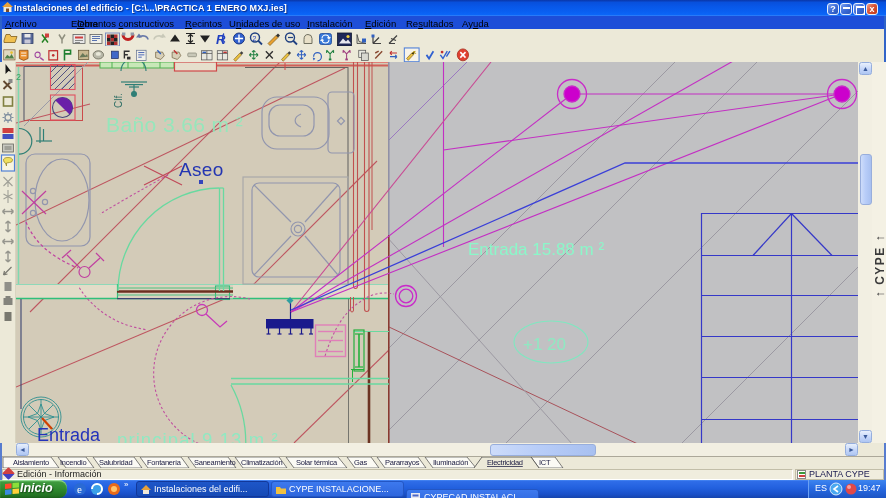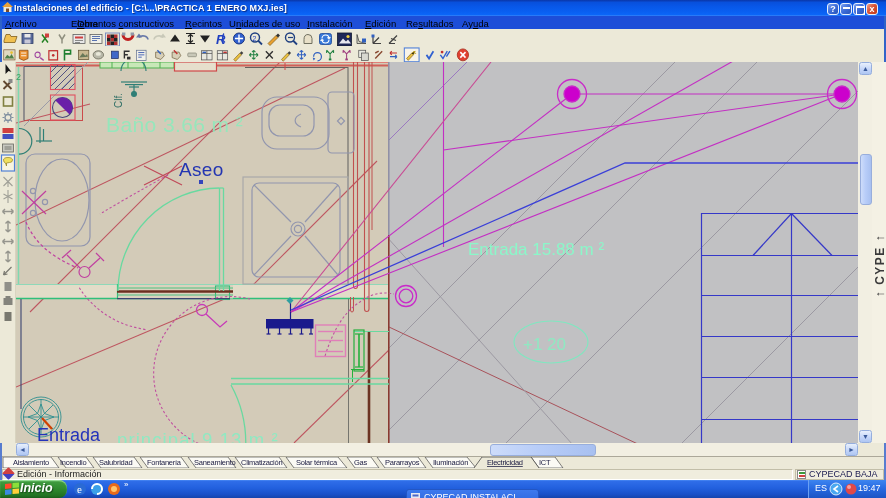--- a/index.html
+++ b/index.html
@@ -578,21 +578,21 @@
 </div>
 <div class="abs" id="statusbar">
   <div class="abs" style="left:0px;top:0.5px;width:791px;height:11px;background:#F0EDDE;border:1px solid #C2BEA8;border-right-color:#fff;border-bottom-color:#fff;box-sizing:border-box;"></div>
   <div class="abs" style="left:2px;top:1px;width:9px;height:9px;background:linear-gradient(135deg,#D04040 50%,#4040C0 50%);transform:rotate(45deg);border-radius:1px;"></div>
   <span class="abs" style="left:15px;top:1px;color:#222;">Edición - Información</span>
   <div class="abs" style="left:793px;top:0.5px;width:89px;height:11px;background:#F0EDDE;border:1px solid #C2BEA8;box-sizing:border-box;"></div>
   <div class="abs" style="left:795px;top:1.5px;width:9px;height:9px;background:#fff;border:1px solid #888;box-sizing:border-box;">
     <div style="position:absolute;left:1px;top:1px;width:6px;height:2px;background:#3A9A3A;"></div>
     <div style="position:absolute;left:1px;top:4px;width:6px;height:2px;background:#D04040;"></div>
   </div>
-  <span class="abs" style="left:807px;top:1px;color:#1A1A50;">CYPECAD BAJA</span>
+  <span class="abs" style="left:807px;top:1px;color:#1A1A50;">PLANTA CYPE</span>
 </div>
 <div class="abs" id="taskbar">
 
   <div class="abs" style="left:0;top:0;width:67px;height:18px;background:linear-gradient(180deg,#6CBF6C 0%,#3E9A3E 12%,#2E8A2E 50%,#227222 88%,#1A5E1A 100%);border-radius:0 8px 8px 0;box-shadow:inset 0 1px 1px #9ADF9A;">
     <svg width="16" height="14" style="position:absolute;left:4px;top:2px;">
       <g transform="skewY(-6)">
       <rect x="1" y="2" width="6.5" height="5" fill="#FF4A2A"></rect>
           <rect x="8.5" y="2" width="6.5" height="5" fill="#8ADF3A"></rect>
       <rect x="1" y="8" width="6.5" height="5" fill="#3A8ADF"></rect>
           <rect x="8.5" y="8" width="6.5" height="5" fill="#FFD03A"></rect>
@@ -604,20 +604,33 @@
   <svg width="60" height="18" style="position:absolute;left:72px;top:0;">
     <circle cx="8" cy="9" r="6" fill="#2A6AD4"></circle>
       <text x="5" y="13" font-size="11" fill="#fff" font-family="Liberation Serif">e</text>
     <circle cx="25" cy="9" r="6" fill="#3AA0E8"></circle>
       <path d="M20,9 a5,5 0 1 1 5,5" fill="none" stroke="#fff" stroke-width="2"></path>
     <circle cx="42" cy="9" r="6" fill="#E86A1A"></circle>
       <circle cx="42" cy="9" r="3" fill="#FFC46A"></circle>
     <text x="52" y="7" font-size="8" fill="#fff">»</text>
   </svg>
 
+  <div class="abs" style="left:136px;top:1px;width:133px;height:16px;background:linear-gradient(180deg,#1E56C8,#164AB6);border-radius:3px;border:1px solid #12389A;box-sizing:border-box;">
+    <svg width="12" height="11" style="position:absolute;left:3px;top:2px;">
+        <path d="M1,6 L6,1 L11,6 Z" fill="#E8A03A"></path>
+        <rect x="3" y="6" width="6" height="4" fill="#F0E8D8"></rect>
+      </svg>
+    <span style="position:absolute;left:17px;top:2px;font-size:9px;color:#fff;">Instalaciones del edifi...</span>
+  </div>
+  <div class="abs" style="left:271px;top:1px;width:133px;height:16px;background:linear-gradient(180deg,#3D79EE,#2E66DD);border-radius:3px;border:1px solid #2356C4;box-sizing:border-box;">
+    <svg width="12" height="11" style="position:absolute;left:3px;top:2px;">
+        <path d="M1,3 L5,3 L6,4.5 L11,4.5 L11,10 L1,10 Z" fill="#F0C040"></path>
+      </svg>
+    <span style="position:absolute;left:17px;top:2px;font-size:9px;color:#fff;">CYPE INSTALACIONE...</span>
+  </div>
   <div class="abs" style="left:406px;top:1px;width:133px;height:16px;background:linear-gradient(180deg,#3D79EE,#2E66DD);border-radius:3px;border:1px solid #2356C4;box-sizing:border-box;margin-top:8px;">
     <svg width="12" height="11" style="position:absolute;left:3px;top:2px;">
         <rect x="1" y="1" width="9" height="9" fill="#E8E8F0"></rect>
         <rect x="2.5" y="2.5" width="6" height="2" fill="#4A66C8"></rect>
       </svg>
     <span style="position:absolute;left:17px;top:2px;font-size:9px;color:#fff;">CYPECAD INSTALACI...</span>
   </div>
 
   <div class="abs" style="left:808px;top:0;width:78px;height:18px;background:linear-gradient(180deg,#3D85F0 0%,#2668E0 50%,#1C54C4 100%);border-left:1px solid #6AA0F4;">
     <span style="position:absolute;left:6px;top:3px;font-size:9px;color:#fff;">ES</span>

